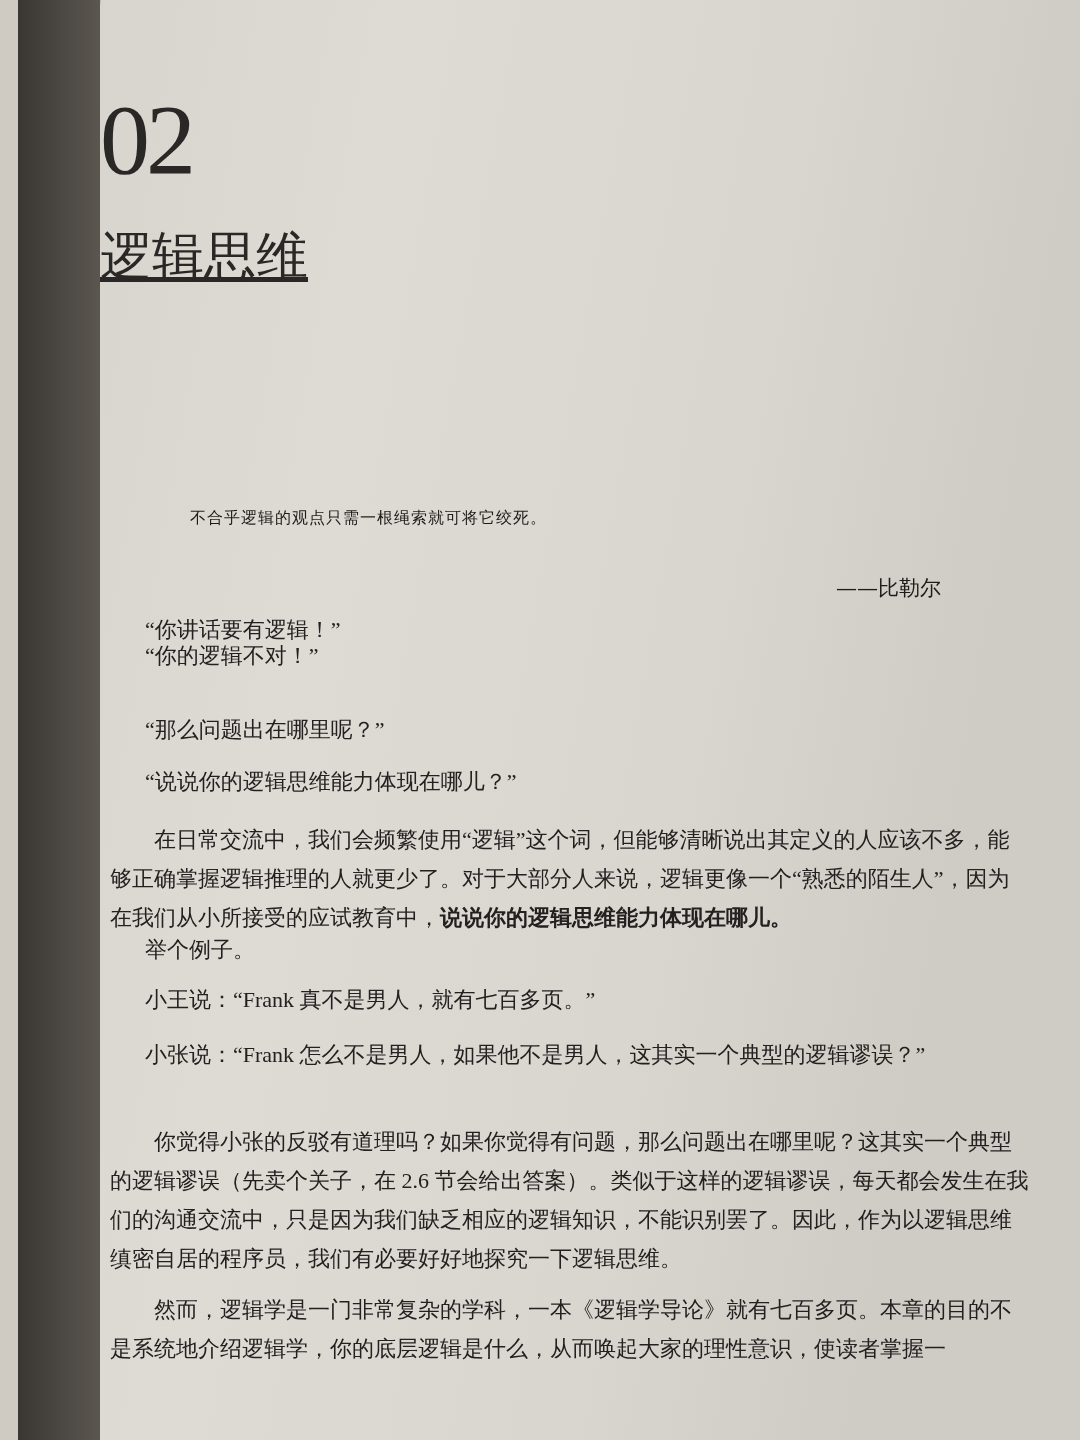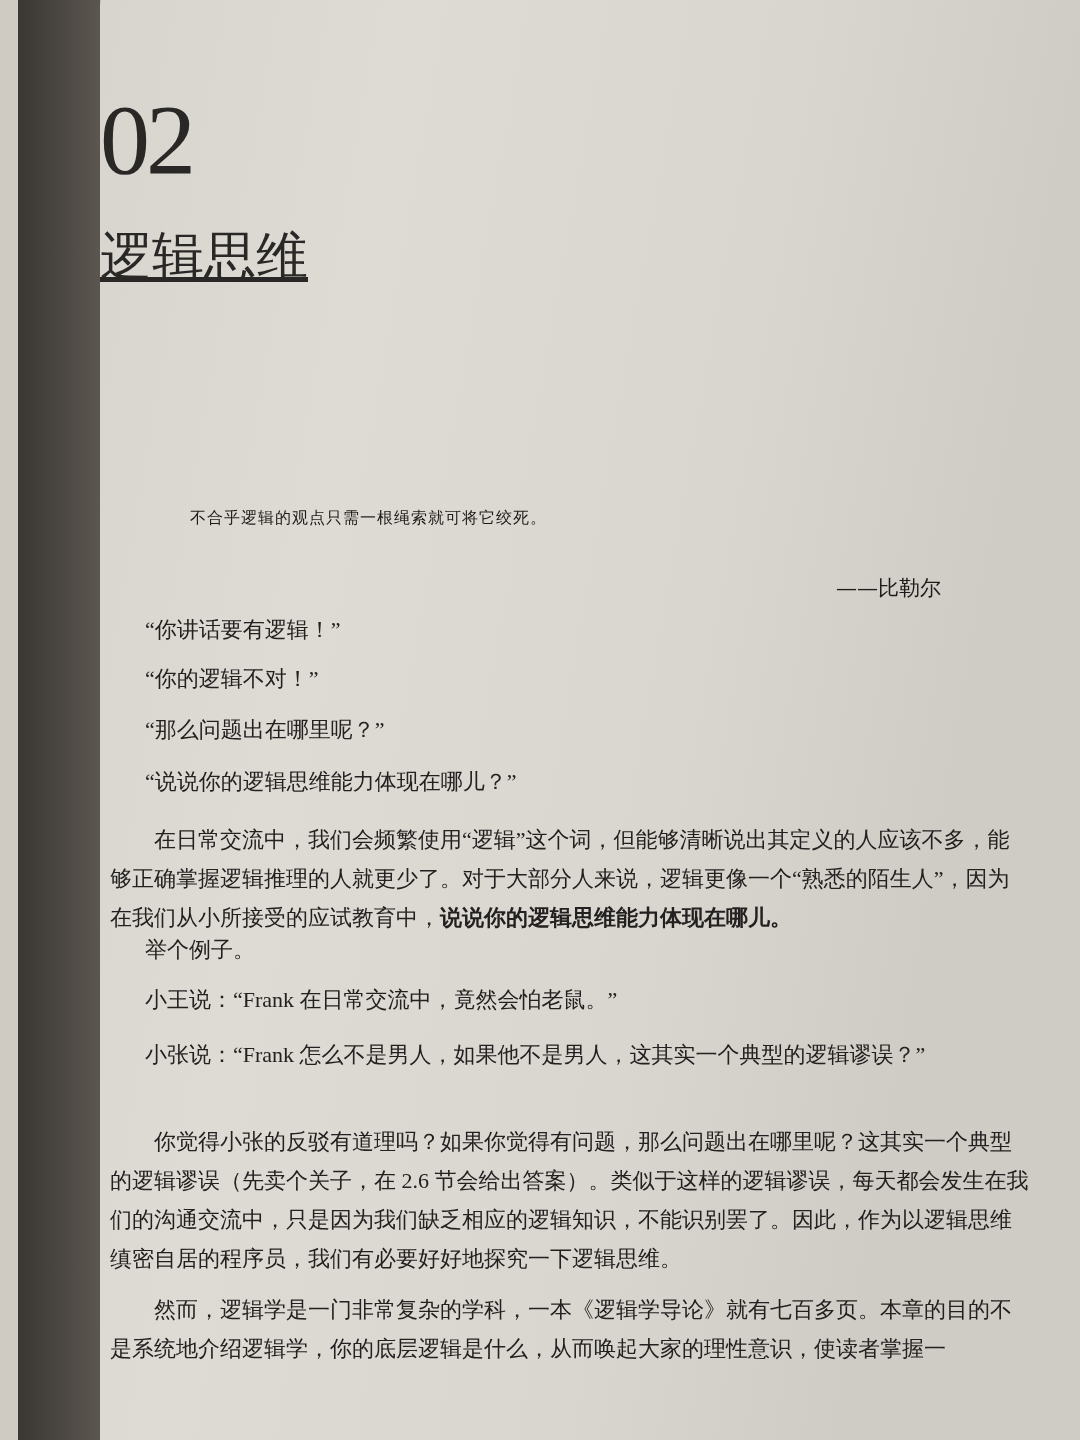--- a/index.html
+++ b/index.html
@@ -22,24 +22,24 @@
 <div class="left-page"></div>
 <div class="shadow"></div>
 
 <div class="chap-num">02</div>
 <div class="chap-title">逻辑思维</div>
 
 <div class="epigraph">不合乎逻辑的观点只需一根绳索就可将它绞死。</div>
 <div class="attrib">——比勒尔</div>
 
 <div class="p q" style="top:610px">“你讲话要有逻辑！”</div>
-<div class="p q" style="top:659px">“你的逻辑不对！”</div>
+<div class="p q" style="top:636px">“你的逻辑不对！”</div>
 <div class="p q" style="top:710px">“那么问题出在哪里呢？”</div>
 <div class="p q" style="top:762px">“说说你的逻辑思维能力体现在哪儿？”</div>
 
 <div class="p" style="top:820px"><span>　　在日常交流中，我们会频繁使用“逻辑”这个词，但能够清晰说出其定义的人应该不多，能够正确掌握逻辑推理的人就更少了。对于大部分人来说，逻辑更像一个“熟悉的陌生人”，因为在我们从小所接受的应试教育中，</span><span class="bold">说说你的逻辑思维能力体现在哪儿。</span></div>
 
 <div class="p q" style="top:930px">举个例子。</div>
-<div class="p q" style="top:980px">小王说：“Frank 在日常交流中，竟然会怕老鼠。”</div>
+<div class="p q" style="top:980px">小王说：“Frank 真不是男人，就有七百多页。”</div>
 <div class="p q" style="top:1035px">小张说：“Frank 怎么不是男人，如果他不是男人，这其实一个典型的逻辑谬误？”</div>
 
 <div class="p" style="top:1122px">　　你觉得小张的反驳有道理吗？如果你觉得有问题，那么问题出在哪里呢？这其实一个典型的逻辑谬误（先卖个关子，在 2.6 节会给出答案）。类似于这样的逻辑谬误，每天都会发生在我们的沟通交流中，只是因为我们缺乏相应的逻辑知识，不能识别罢了。因此，作为以逻辑思维缜密自居的程序员，我们有必要好好地探究一下逻辑思维。</div>
 <div class="p" style="top:1290px">　　然而，逻辑学是一门非常复杂的学科，一本《逻辑学导论》就有七百多页。本章的目的不是系统地介绍逻辑学，你的底层逻辑是什么，从而唤起大家的理性意识，使读者掌握一</div>
 
 </body></html>

